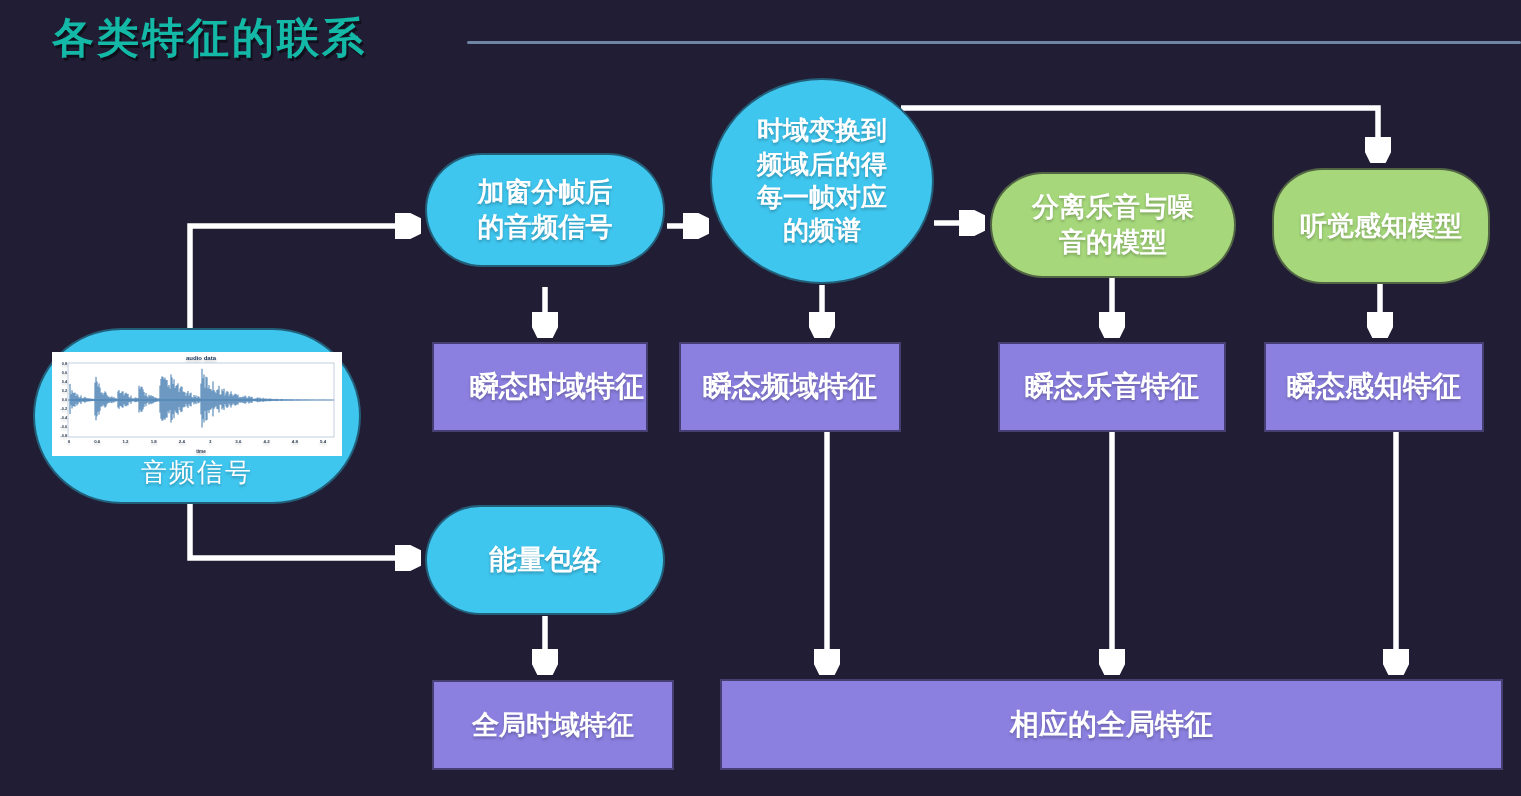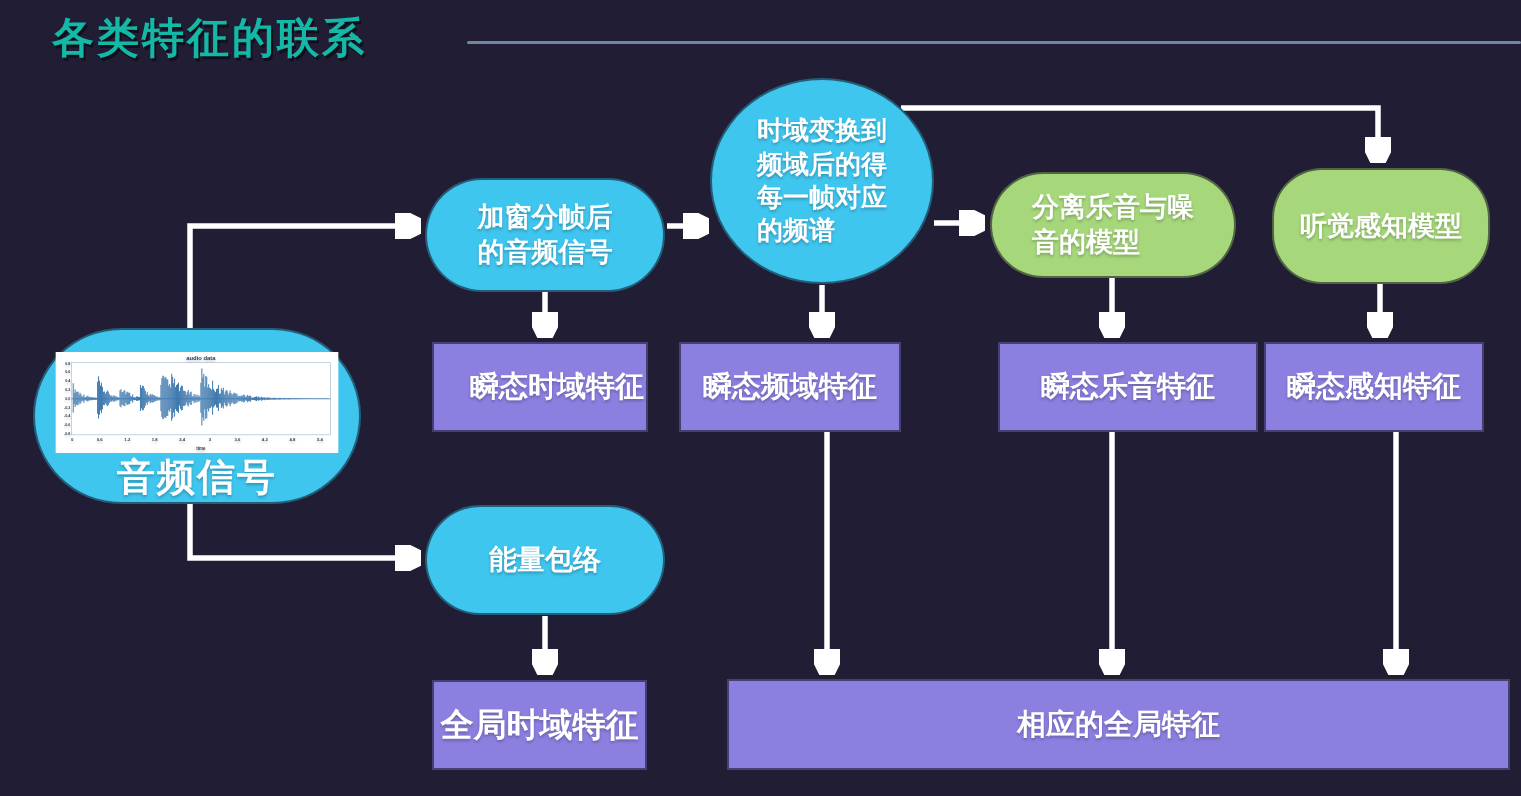--- a/index.html
+++ b/index.html
@@ -13,32 +13,32 @@
     font-size:42px;font-weight:800;letter-spacing:3px;
     color:#14b8a6;text-shadow:2px 3px 0 rgba(0,0,0,.45);
     white-space:nowrap;
   }
   .title-divider{
     position:absolute;left:467px;top:41px;width:1054px;height:3px;
     background:#6e86a3;border-radius:2px;
   }
   .node{
     position:absolute;display:flex;align-items:center;justify-content:center;
-    color:#fff;font-weight:700;text-align:left;white-space:pre-line;
+    color:#fff;font-weight:700;text-align:center;white-space:pre-line;
     z-index:2;box-sizing:border-box;border:2px solid rgba(12,9,24,.55);
     text-shadow:0 2px 3px rgba(0,0,0,.25);line-height:1.28;
   }
   .cyan{background:#3fc6ef;}
   .green{background:#a6d87b;}
   .purple{background:#8b80e0;}
   .connectors{position:absolute;left:0;top:0;z-index:1;pointer-events:none;}
   .connectors path{stroke:#fff;stroke-width:5.5px;fill:none;}
   
   .audio-node{flex-direction:column;justify-content:flex-start;padding-top:22px;}
-  .audio-label{font-size:38px;font-weight:700;margin-top:0;letter-spacing:2px;}
+  .audio-label{font-size:26px;font-weight:400;margin-top:0;letter-spacing:2px;}
   .wave-figure{width:290px;height:104px;}
 </style>
 </head>
 <body>
 
 <div class="slide">
 
   <div class="slide-title">各类特征的联系</div>
   <div class="title-divider"></div>
 
@@ -91,37 +91,37 @@
           <text x="15" y="58.0">-0.2</text>
           <text x="15" y="67.0">-0.4</text>
           <text x="15" y="76.0">-0.6</text>
           <text x="15" y="85.0">-0.8</text>
         </g>
       <text id="wf-xlabel" x="149" y="101" font-size="4.6" fill="#2a3a50" text-anchor="middle">time</text>
     </svg>
     <div class="audio-label">音频信号</div>
   </div>
 
-  <div class="node cyan" style="left:425px;top:178px;width:240px;height:114px;border-radius:57px;font-size:27px;">加窗分帧后
+  <div class="node cyan" style="left:425px;top:153px;width:240px;height:114px;border-radius:57px;font-size:27px;">加窗分帧后
 的音频信号</div>
 
   <div class="node cyan" style="left:710px;top:78px;width:224px;height:206px;border-radius:50%;font-size:26px;">时域变换到
 频域后的得
 每一帧对应
 的频谱</div>
 
   <div class="node green" style="left:990px;top:172px;width:246px;height:106px;border-radius:53px;font-size:27px;">分离乐音与噪
 音的模型</div>
 
   <div class="node green" style="left:1272px;top:168px;width:218px;height:116px;border-radius:50px;font-size:27px;">听觉感知模型</div>
 
   <div class="node purple" style="left:432px;top:342px;width:216px;height:90px;font-size:29px;padding-left:34px;">瞬态时域特征</div>
   <div class="node purple" style="left:679px;top:342px;width:222px;height:90px;font-size:29px;">瞬态频域特征</div>
-  <div class="node purple" style="left:998px;top:342px;width:260px;height:90px;font-size:29px;">瞬态乐音特征</div>
+  <div class="node purple" style="left:998px;top:342px;width:228px;height:90px;font-size:29px;">瞬态乐音特征</div>
   <div class="node purple" style="left:1264px;top:342px;width:220px;height:90px;font-size:29px;">瞬态感知特征</div>
 
   <div class="node cyan" style="left:425px;top:505px;width:240px;height:110px;border-radius:55px;font-size:28px;">能量包络</div>
 
 
-  <div class="node purple" style="left:432px;top:680px;width:215px;height:90px;font-size:33px;">全局时域特征</div>
-  <div class="node purple" style="left:720px;top:679px;width:783px;height:91px;font-size:29px;margin-left:7px;">相应的全局特征</div>
+  <div class="node purple" style="left:432px;top:680px;width:242px;height:90px;font-size:27px;">全局时域特征</div>
+  <div class="node purple" style="left:720px;top:679px;width:783px;height:91px;font-size:29px;">相应的全局特征</div>
 
 </div>
 
 </body></html>

